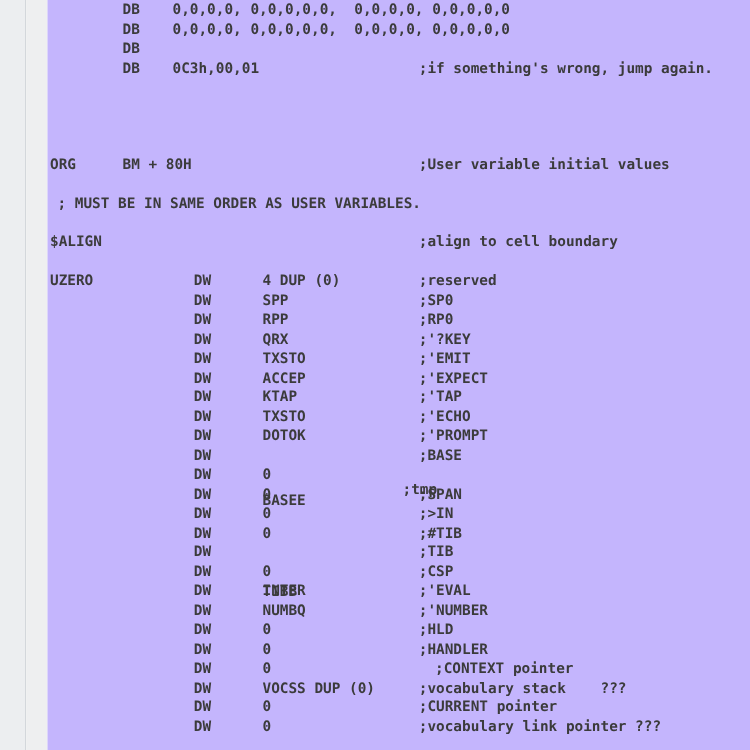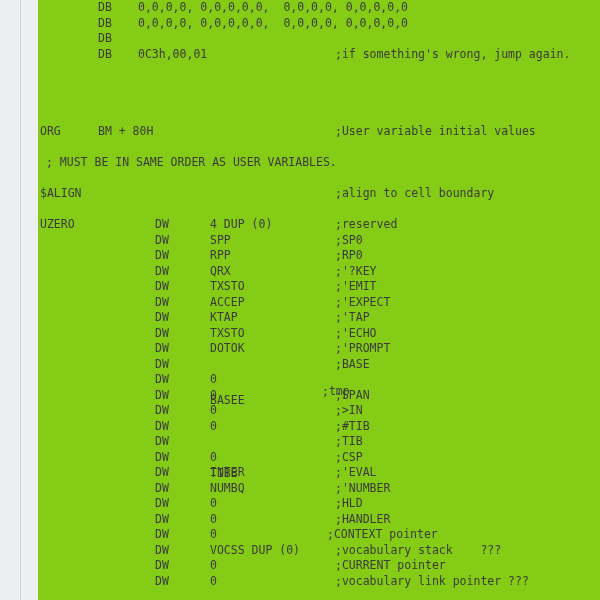--- a/index.html
+++ b/index.html
@@ -50,21 +50,22 @@
     background: #eeeff0;
   }
 
   
   .code-surface {
     position: absolute;
     left: 38px;
     top: 0;
     right: 0;
     bottom: 0;
-    background: #84cc16;
+    background: #c4b5fd;
+    font-weight: bold;
   }
 
   .code-body {
     position: absolute;
     left: 0;
     top: 0;
     padding-top: 0px;
     width: 562px;
   }
 
@@ -132,20 +133,20 @@
         <div class="code-line"><span class="col" style="left: 117px;">DW</span><span class="col" style="left: 172px;">0</span><span class="col comment" style="left: 284px; margin-top: 12px;">;tmp</span></div>
         <div class="code-line"><span class="col" style="left: 117px;">DW</span><span class="col" style="left: 172px;">0</span><span class="col comment" style="left: 297px;">;SPAN</span></div>
         <div class="code-line"><span class="col" style="left: 117px;">DW</span><span class="col" style="left: 172px;">0</span><span class="col comment" style="left: 297px;">;&gt;IN</span></div>
         <div class="code-line"><span class="col" style="left: 117px;">DW</span><span class="col" style="left: 172px;">0</span><span class="col comment" style="left: 297px;">;#TIB</span></div>
         <div class="code-line"><span class="col" style="left: 117px;">DW</span><span class="col" style="left: 172px; margin-top: 32px;">TIBB</span><span class="col comment" style="left: 297px;">;TIB</span></div>
         <div class="code-line"><span class="col" style="left: 117px;">DW</span><span class="col" style="left: 172px;">0</span><span class="col comment" style="left: 297px;">;CSP</span></div>
         <div class="code-line"><span class="col" style="left: 117px;">DW</span><span class="col" style="left: 172px;">INTER</span><span class="col comment" style="left: 297px;">;'EVAL</span></div>
         <div class="code-line"><span class="col" style="left: 117px;">DW</span><span class="col" style="left: 172px;">NUMBQ</span><span class="col comment" style="left: 297px;">;'NUMBER</span></div>
         <div class="code-line"><span class="col" style="left: 117px;">DW</span><span class="col" style="left: 172px;">0</span><span class="col comment" style="left: 297px;">;HLD</span></div>
         <div class="code-line"><span class="col" style="left: 117px;">DW</span><span class="col" style="left: 172px;">0</span><span class="col comment" style="left: 297px;">;HANDLER</span></div>
-        <div class="code-line"><span class="col" style="left: 117px;">DW</span><span class="col" style="left: 172px;">0</span><span class="col comment" style="left: 289px;">;CONTEXT pointer</span></div>
+        <div class="code-line"><span class="col" style="left: 117px;">DW</span><span class="col" style="left: 172px;">0</span><span class="col comment" style="left: 310px;">;CONTEXT pointer</span></div>
         <div class="code-line"><span class="col" style="left: 117px;">DW</span><span class="col" style="left: 172px;">VOCSS DUP (0)</span><span class="col comment" style="left: 297px;">;vocabulary stack    ???</span></div>
         <div class="code-line"><span class="col" style="left: 117px;">DW</span><span class="col" style="left: 172px;">0</span><span class="col comment" style="left: 297px;">;CURRENT pointer</span></div>
         <div class="code-line"><span class="col" style="left: 117px;">DW</span><span class="col" style="left: 172px;">0</span><span class="col comment" style="left: 297px;">;vocabulary link pointer ???</span></div>
       </div>
   </div>
 
 </div>
 
 </body></html>

